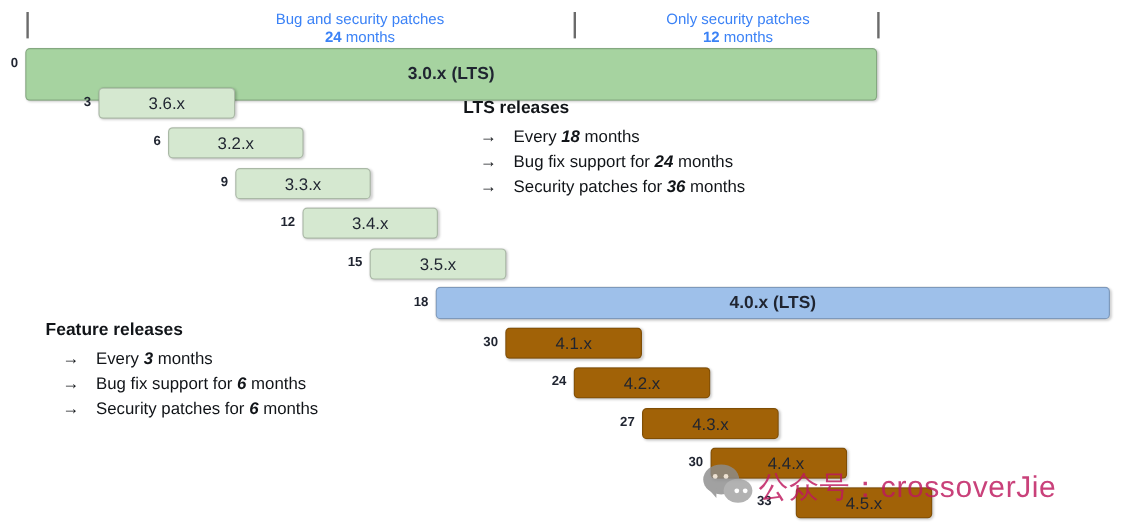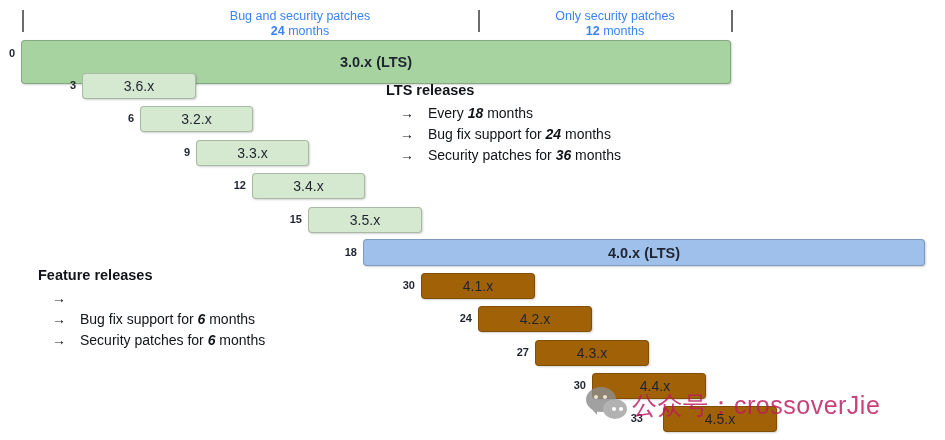--- a/index.html
+++ b/index.html
@@ -212,20 +212,21 @@
       </div>
       <div class="legend-row">
         <span class="legend-arrow">→</span>
         <span class="legend-text"><span>Security patches for </span><b>36</b><span> months</span></span>
       </div>
     </div>
     <div class="legend" style="left: 38px; top: 266px;">
       <div class="legend-title">Feature releases</div>
       <div class="legend-row">
         <span class="legend-arrow">→</span>
+        <span class="legend-text"><span>Every </span><b>3</b><span> months</span></span>
       </div>
       <div class="legend-row">
         <span class="legend-arrow">→</span>
         <span class="legend-text"><span>Bug fix support for </span><b>6</b><span> months</span></span>
       </div>
       <div class="legend-row">
         <span class="legend-arrow">→</span>
         <span class="legend-text"><span>Security patches for </span><b>6</b><span> months</span></span>
       </div>
     </div>

